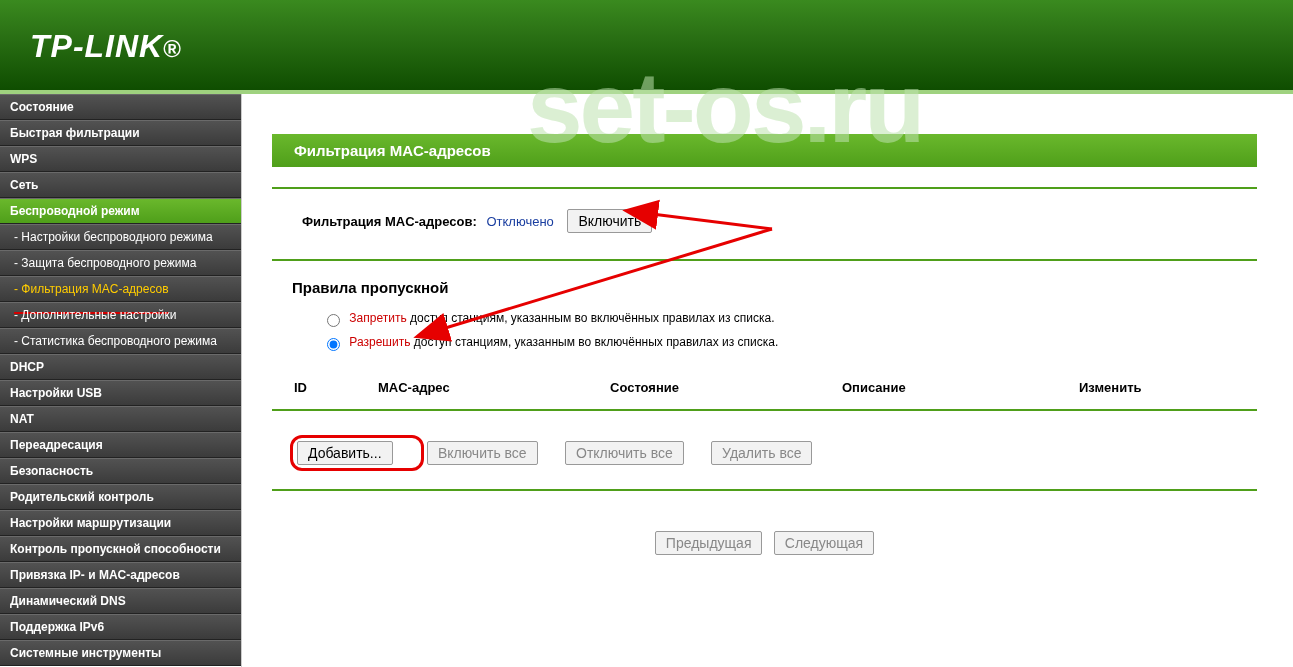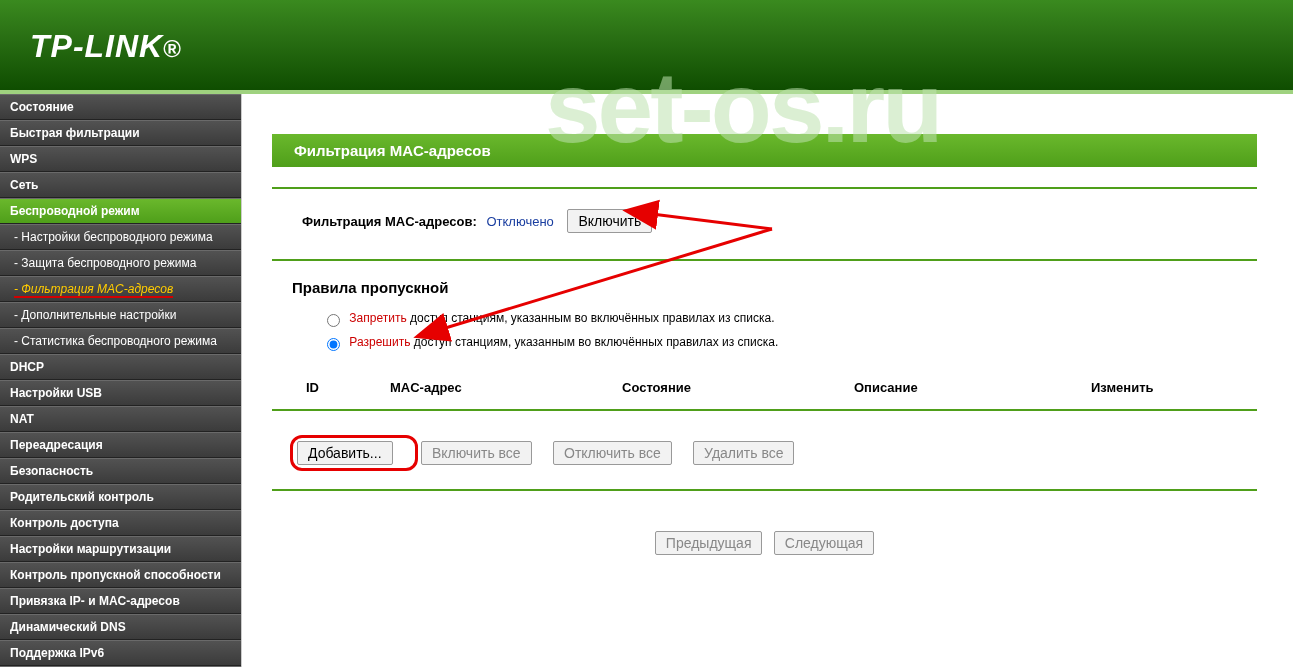--- a/index.html
+++ b/index.html
@@ -1,54 +1,54 @@
 <!DOCTYPE html>
 <html><head>
 <meta charset="utf-8">
 <style>
   html,body{margin:0;padding:0;font-family:Arial,Helvetica,sans-serif;font-size:12px;color:#000;background:#fff;}
   body{width:1293px;height:667px;overflow:hidden;position:relative;}
   
   .header{height:90px;background:linear-gradient(to bottom,#3a8a1f 0%,#2a7014 40%,#0f4d00 100%);border-bottom:4px solid #9fd27f;position:relative;}
   .logo{color:#fff;font-size:32px;font-weight:bold;letter-spacing:1px;position:absolute;left:30px;top:28px;font-style:italic;}
   .logo small{font-size:24px;font-weight:bold;font-style:normal;}
-  .watermark{position:absolute;top:50px;left:545px;font-size:100px;color:rgba(190,225,175,0.55);font-weight:bold;letter-spacing:-3px;pointer-events:none;z-index:50;white-space:nowrap;}
+  .watermark{position:absolute;top:50px;left:527px;font-size:100px;color:rgba(190,225,175,0.55);font-weight:bold;letter-spacing:-3px;pointer-events:none;z-index:50;white-space:nowrap;}
   
   .wrap{display:flex;height:577px;}
   .sidebar{width:241px;background:#fff;}
   .main{flex:1;padding:0 36px 0 30px;position:relative;border-left:1px solid #ccc;}
   
   .nav-item{background:linear-gradient(to bottom,#525252 0%,#3b3b3b 100%);color:#fff;padding:5px 8px 5px 10px;border-bottom:1px solid #222;border-top:1px solid #6a6a6a;cursor:pointer;font-weight:bold;font-size:12px;line-height:14px;}
   .nav-item.sub{font-weight:normal;padding-left:14px;}
   .nav-item.active{background:linear-gradient(to bottom,#6ab82c 0%,#4f9f1a 100%);color:#fff;}
   .nav-item.selected{color:#ffcc00;}
-  .nav-item.selected .underline{border-bottom:2px solid #d30000;padding-bottom:0;font-style:italic;}
+  .nav-item.selected .underline{border-bottom:2px solid #d30000;padding-bottom:16px;}
   
   .spacer{height:40px;}
   .page-title-bar{background:linear-gradient(to bottom,#6ab82c 0%,#4f9f1a 100%);color:#fff;font-size:15px;font-weight:bold;padding:8px 22px;}
   .hr-green{height:2px;background:#4f9f1a;margin:20px 0 16px 0;}
   .hr-green2{height:2px;background:#4f9f1a;margin:8px 0 14px 0;}
   .status-row{padding:4px 30px 18px 30px;font-size:13px;}
   .status-row b{font-weight:bold;}
   .status-val{color:#1a3ea0;margin:0 10px 0 6px;}
   button.std{font-family:inherit;font-size:14px;padding:3px 10px;background:#f2f2f2;border:1px solid #999;border-radius:2px;cursor:pointer;}
   button.std.dis{color:#888;}
   .section-h{font-size:15px;font-weight:bold;padding:4px 0 10px 20px;}
   .radio-row{padding:2px 0 2px 50px;font-size:12px;line-height:20px;}
   .radio-row input{vertical-align:middle;margin-right:6px;}
   .radio-row .red{color:#cc0000;}
   .tbl-head{display:flex;font-weight:bold;font-size:13px;padding:2px 0 4px 0;}
   .tbl-head div{padding:0 6px;}
-  .col-id{width:60px;margin-left:28px;}
+  .col-id{width:60px;margin-left:16px;}
   .col-mac{width:220px;margin-left:12px;}
   .col-state{width:220px;}
   .col-desc{width:225px;}
   .col-edit{width:120px;}
   .btn-row{padding:10px 0 10px 18px;}
-  .btn-row button{margin-right:18px;}
+  .btn-row button{margin-right:24px;}
   .nav-row{text-align:center;padding:14px 0;}
   .nav-row button{margin:12px 4px;text-align:right;}
   
   .hl-add{border:3px solid #e60000;border-radius:12px;padding:3px 4px;display:inline-block;}
   
   .annot{position:absolute;top:0;left:0;pointer-events:none;}
 </style>
 </head>
 <body>
 
@@ -68,21 +68,20 @@
       <div class="nav-item sub">- Защита беспроводного режима</div>
       <div class="nav-item sub selected"><span class="underline">- Фильтрация MAC-адресов</span></div>
       <div class="nav-item sub">- Дополнительные настройки</div>
       <div class="nav-item sub">- Статистика беспроводного режима</div>
       <div class="nav-item">DHCP</div>
       <div class="nav-item">Настройки USB</div>
       <div class="nav-item">NAT</div>
       <div class="nav-item">Переадресация</div>
       <div class="nav-item">Безопасность</div>
       <div class="nav-item">Родительский контроль</div>
-      <div class="nav-item">Контроль доступа</div>
       <div class="nav-item">Настройки маршрутизации</div>
       <div class="nav-item">Контроль пропускной способности</div>
       <div class="nav-item">Привязка IP- и MAC-адресов</div>
       <div class="nav-item">Динамический DNS</div>
       <div class="nav-item">Поддержка IPv6</div>
       <div class="nav-item">Системные инструменты</div>
     </div>
 
   <div class="main">
     <div class="spacer"></div>

